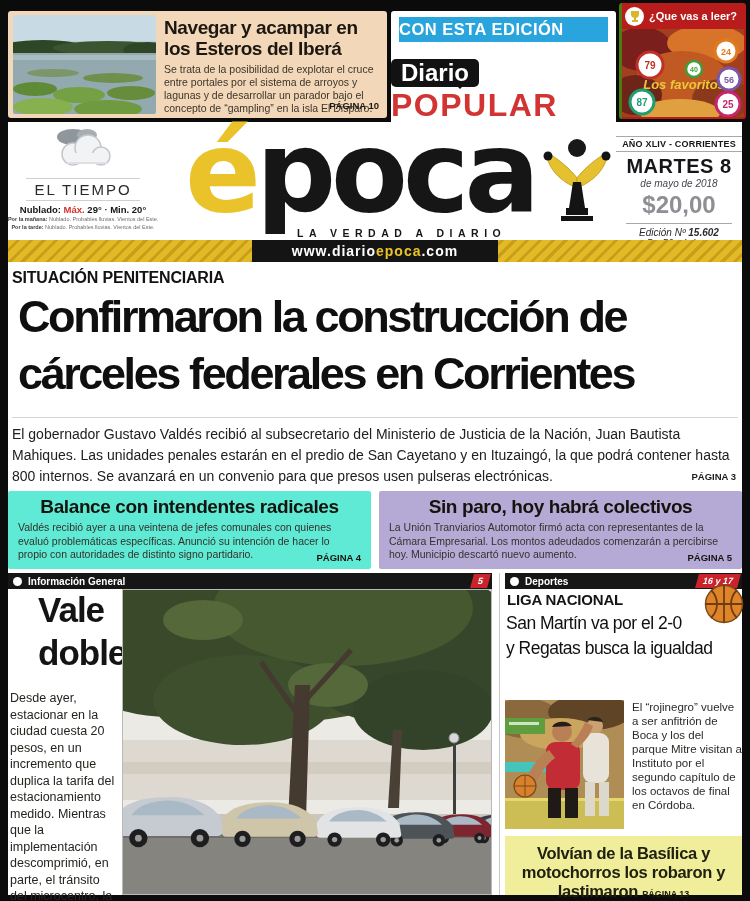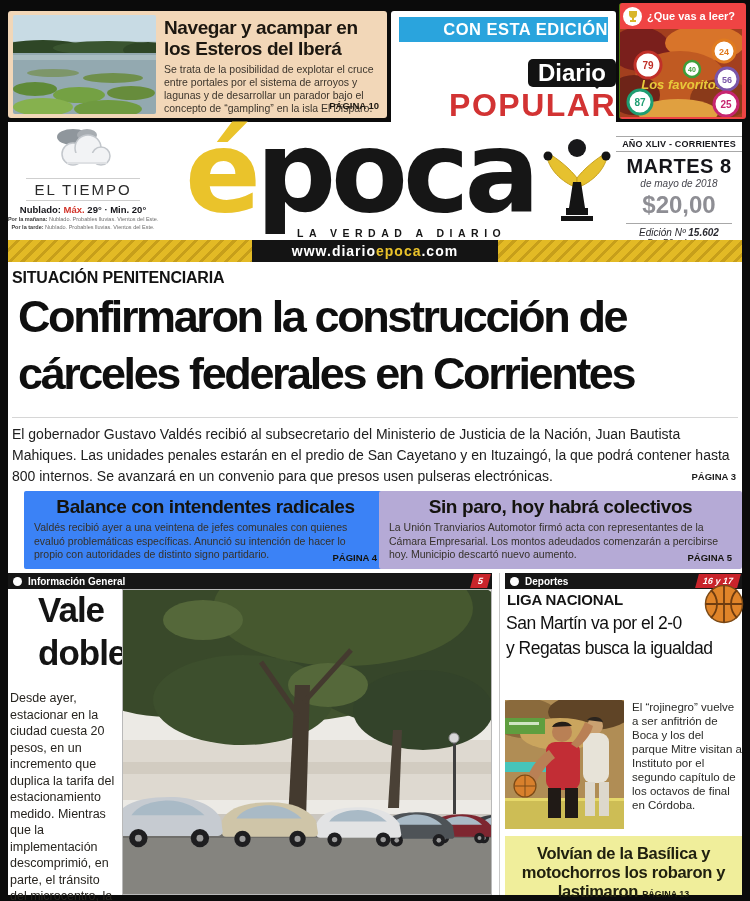--- a/index.html
+++ b/index.html
@@ -8,30 +8,30 @@
   .sheet{position:absolute;left:8px;top:122px;width:734px;height:773px;background:#ffffff;}
 
   
   .ibera{position:absolute;left:8px;top:11px;width:379px;height:107px;background:#f2d7b8;border-radius:3px;}
   .ibera-photo{position:absolute;left:5px;top:4px;width:143px;height:99px;border-radius:2px;overflow:hidden;}
   .ibera-text{position:absolute;left:156px;top:1px;right:7px;bottom:2px;}
   .ibera-h{font-size:19px;line-height:21px;font-weight:bold;color:#1c1710;margin:5px 0 4px;letter-spacing:-0.4px;}
   .ibera-b{font-size:10.5px;line-height:13px;color:#3c352c;}
   .ibera-ref{position:absolute;right:1px;bottom:5px;font-size:9.5px;font-weight:bold;color:#1c1710;}
 
-  .popular{position:absolute;left:391px;top:11px;width:225px;height:138px;background:#ffffff;border-radius:3px;text-align:right;}
+  .popular{position:absolute;left:391px;top:11px;width:225px;height:138px;background:#ffffff;border-radius:3px;text-align:left;}
   .pop-banner{margin:6px auto 0;width:209px;height:25px;background:#2aa4dd;color:#fff;
               font-weight:bold;font-size:16.5px;line-height:25px;letter-spacing:0.5px;}
   .pop-diario{display:inline-block;margin-top:17px;background:#121212;color:#fff;font-weight:bold;
               font-size:24px;line-height:28px;padding:0 10px;border-radius:5px;position:relative;}
   .pop-diario:after{content:"";position:absolute;right:14px;bottom:-7px;border:5px solid transparent;border-top-color:#121212;}
   .pop-popular{color:#d23333;font-weight:bold;font-size:32px;line-height:34px;letter-spacing:1.5px;margin-top:1px;}
 
-  .quiniela{position:absolute;left:619px;top:3px;width:127px;height:116px;background:#ef4444;
-            border-left:1px solid #4d7c0f;border-radius:3px;box-sizing:border-box;}
+  .quiniela{position:absolute;left:619px;top:3px;width:127px;height:116px;background:#b91c1c;
+            border-left:3px solid #4d7c0f;border-radius:3px;box-sizing:border-box;}
   .q-header{height:26px;display:flex;align-items:center;gap:5px;padding:0 3px;}
   .q-trophy{width:19px;height:19px;background:#fff;border-radius:50%;display:flex;align-items:center;justify-content:center;flex:0 0 auto;}
   .q-title{color:#ffffff;font-size:11px;font-weight:bold;white-space:nowrap;}
   .q-collage{position:relative;height:88px;border-radius:0 0 3px 0;overflow:hidden;}
 
   
   .weather{position:absolute;left:4px;top:126px;width:158px;text-align:center;}
   .w-title{display:inline-block;font-size:15px;letter-spacing:2px;color:#2a2a2a;padding:2px 8px;
            border-top:1px solid #cfcfcf;border-bottom:1px solid #cfcfcf;margin-top:2px;}
   .w-line1{font-size:9.5px;font-weight:bold;color:#15151a;margin-top:3px;white-space:nowrap;}
@@ -65,21 +65,21 @@
   .kicker{position:absolute;left:12px;top:269px;font-size:16px;font-weight:bold;color:#131313;letter-spacing:-0.2px;}
   .headline{position:absolute;left:10px;top:288px;width:732px;font-weight:bold;color:#0f0f0f;
             font-size:45px;line-height:57px;letter-spacing:-2.4px;margin-left:8px;}
   .headline div{white-space:nowrap;}
   .deck{position:absolute;left:12px;top:417px;width:726px;font-size:14px;line-height:21px;color:#202020;
         border-top:1px solid #d6d6d6;padding-top:6px;}
   .deck-ref{position:absolute;right:2px;bottom:0;font-size:9.5px;font-weight:bold;color:#1c1c1c;}
 
   
   .tbox{position:absolute;top:491px;width:363px;height:78px;border-radius:2px;box-sizing:border-box;}
-  .tbox.green{left:24px;background:#3b82f6;}
+  .tbox.green{left:8px;background:#5eead4;}
   .tbox.purple{left:379px;background:#b5aad6;}
   .tbox-h{text-align:center;font-size:19px;font-weight:bold;color:#14130e;margin-top:5px;letter-spacing:-0.4px;white-space:nowrap;}
   .tbox-b{font-size:10.5px;line-height:13.5px;color:#35312a;padding:3px 10px 0;}
   .tbox-ref{position:absolute;right:10px;bottom:6px;font-size:9.5px;font-weight:bold;color:#14130e;}
 
   
   .secbar{position:absolute;top:573px;height:16px;background:#161616;color:#fff;display:flex;align-items:center;}
   .secbar.left{left:8px;width:484px;}
   .secbar.right{left:505px;width:237px;}
   .sec-dot{width:9px;height:9px;border-radius:50%;background:#ffffff;margin-left:5px;flex:0 0 auto;}

